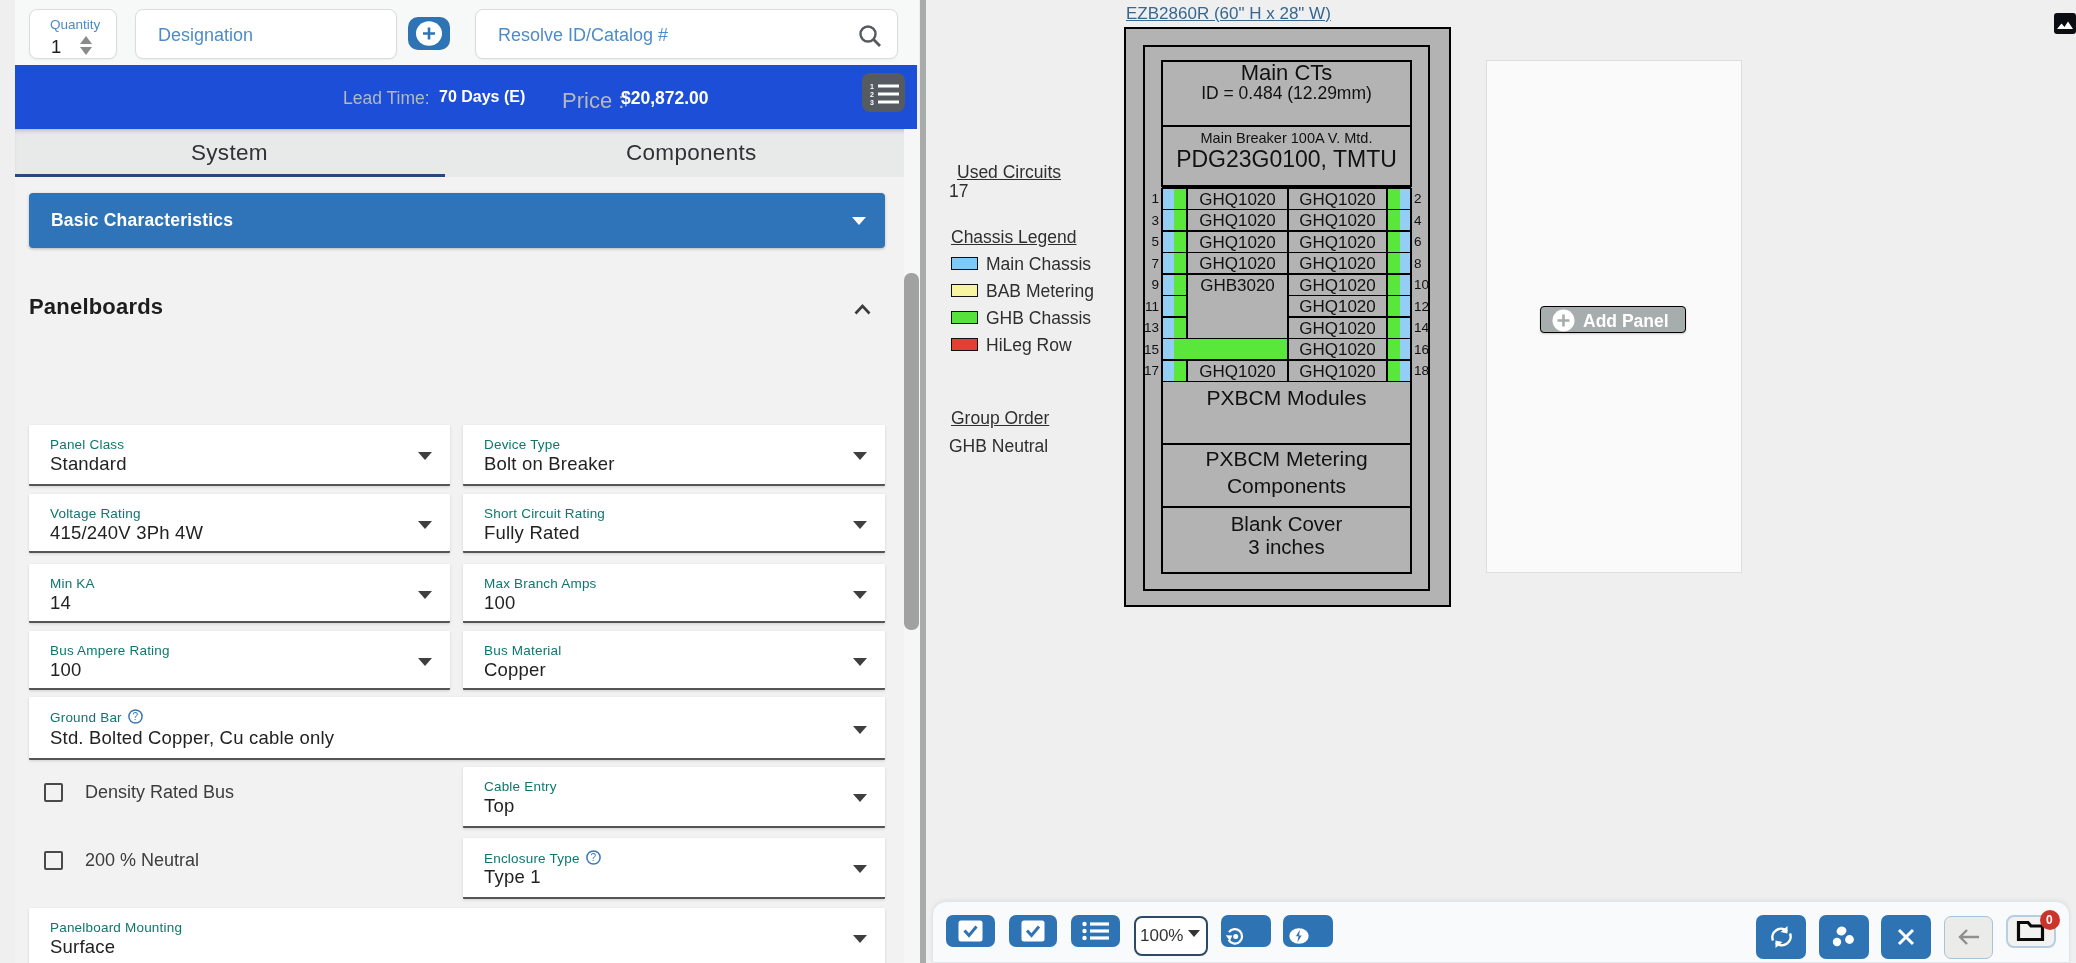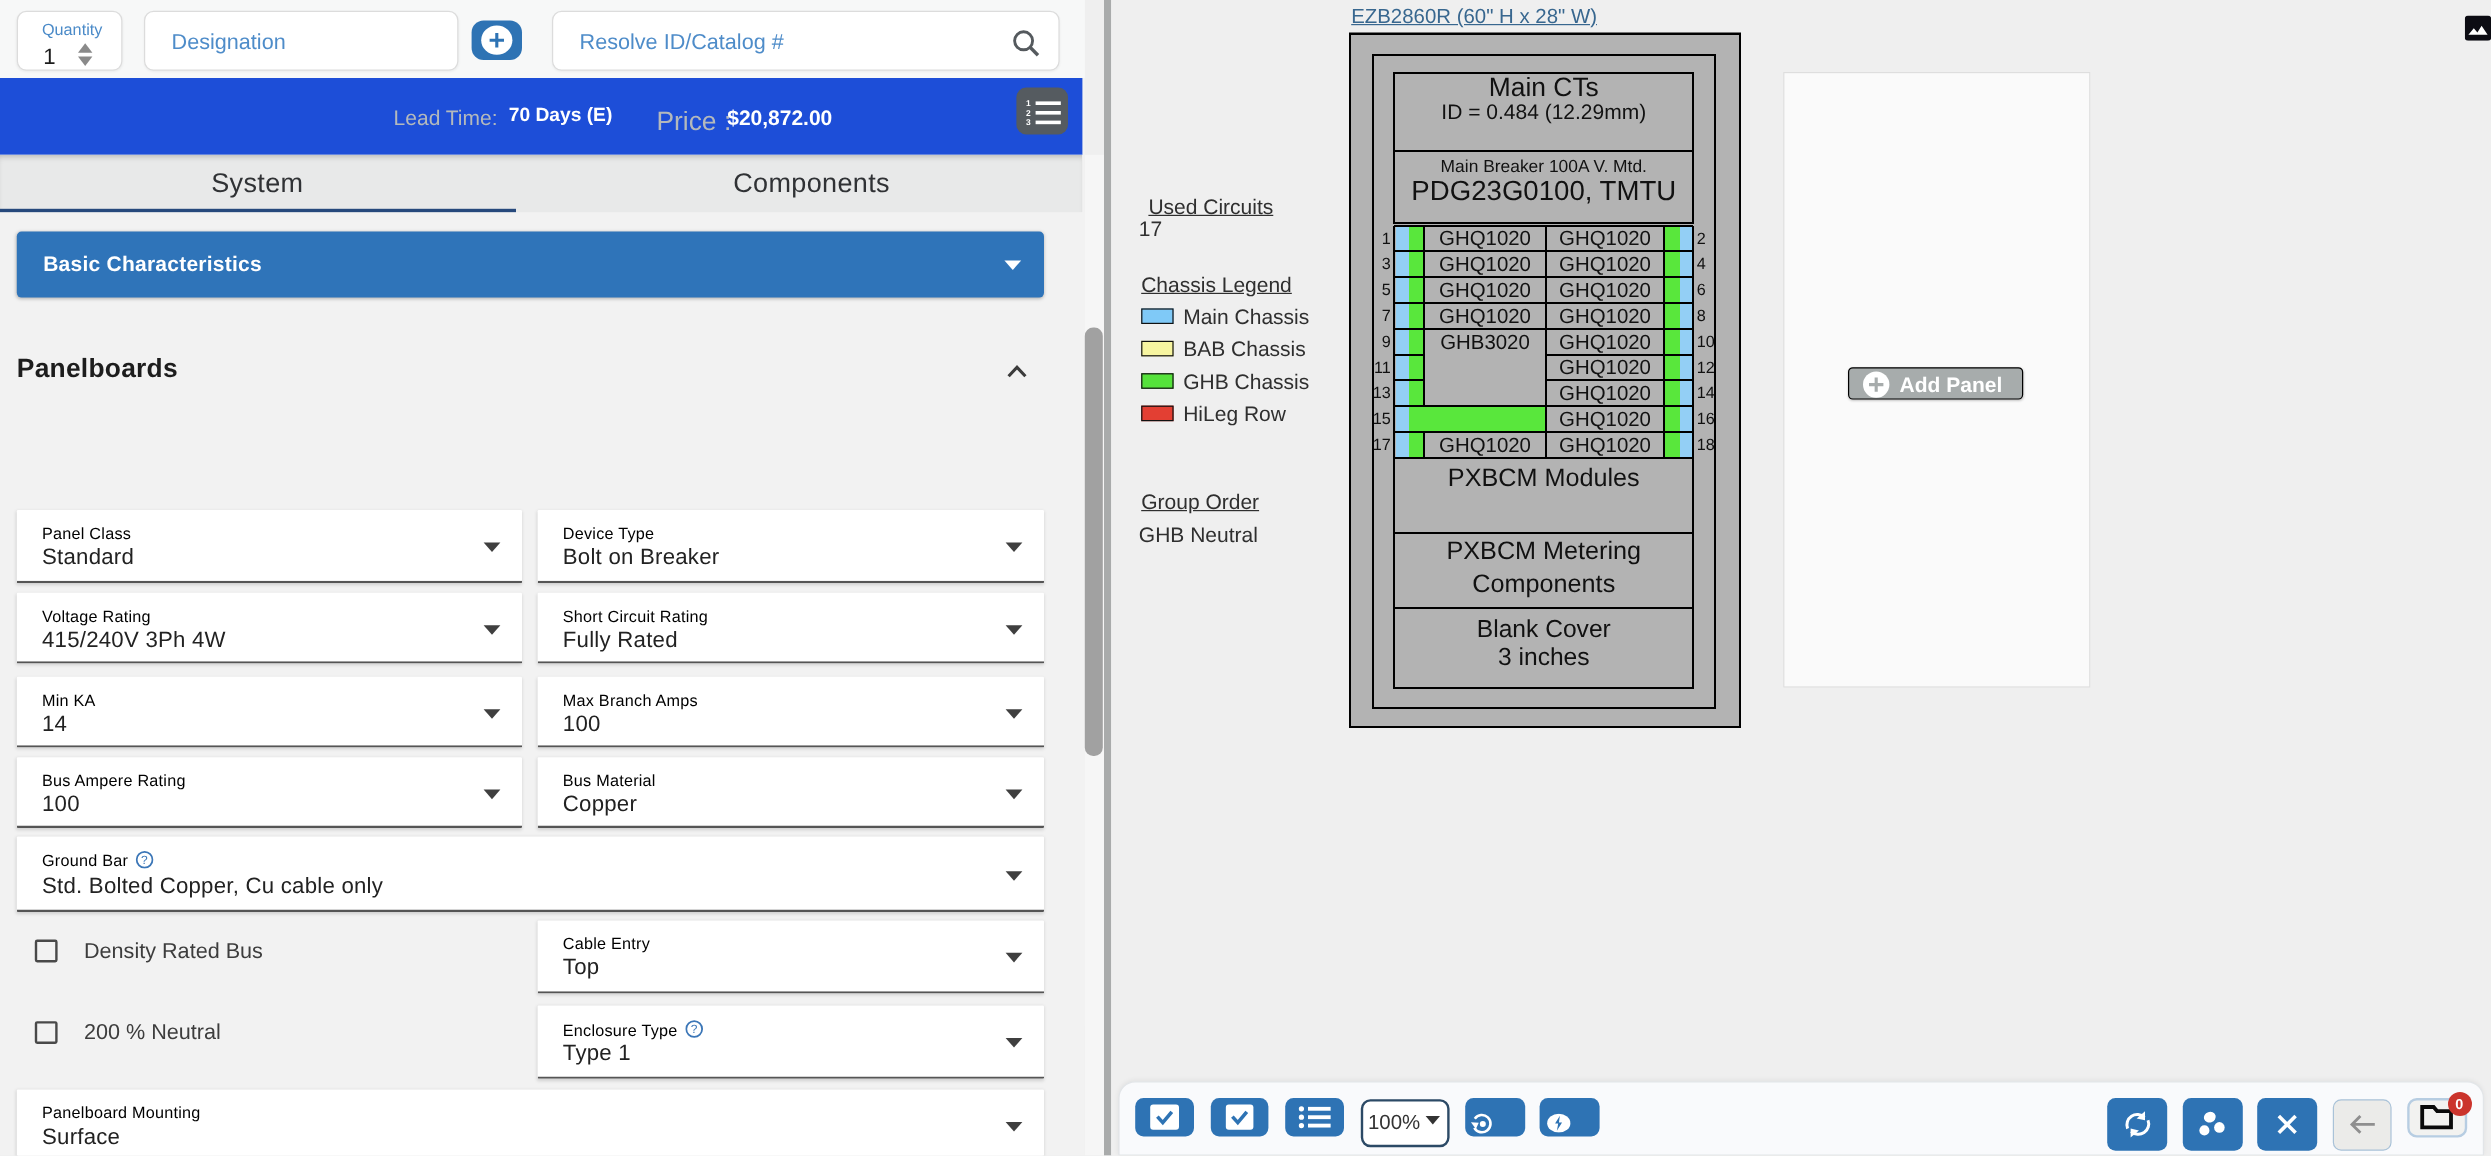--- a/index.html
+++ b/index.html
@@ -1,30 +1,30 @@
 <!DOCTYPE html>
 <html><head>
 <meta charset="utf-8">
 <style>
 *{margin:0;padding:0;box-sizing:border-box}
 html,body{width:2076px;height:963px;overflow:hidden;font-family:"Liberation Sans",sans-serif;background:#efefef}
 #page{position:relative;width:2076px;height:963px;overflow:hidden}
 .abs{position:absolute}
 
-#leftpanel{position:absolute;left:0;top:0;width:904px;height:855px;background:#f2f2f2}
+#leftpanel{position:absolute;left:15px;top:0;width:904px;height:855px;background:#f2f2f2}
 #topbar{position:absolute;left:0;top:0;width:904px;height:65px;background:#f7f8f8}
 .inbox{position:absolute;background:#fff;border:1px solid #dcdcdc;border-radius:8px;box-shadow:0 1px 2px rgba(0,0,0,.05)}
 .bluetext{color:#4e8cc9}
 #darkbar{position:absolute;left:0;top:65px;width:902px;height:64px;background:#1d4ed8}
 #tabbar{position:absolute;left:0;top:129px;width:902px;height:48px;background:#e8e9e9;box-shadow:inset 0 4px 5px -3px rgba(0,0,0,.25)}
 .tabtxt{position:absolute;top:11px;font-size:22.5px;color:#303235;letter-spacing:.3px}
 #tabline{position:absolute;left:0;top:174px;width:430px;height:3px;background:#27497c}
 #content{position:absolute;left:0;top:177px;width:904px;height:786px;background:#f2f2f2}
 .card{position:absolute;background:#fff;border-bottom:2px solid #555;box-shadow:0 1px 3px rgba(0,0,0,.14);border-radius:1px}
-.card .lbl{position:absolute;left:21px;top:11.5px;font-size:13.5px;color:#000000;letter-spacing:.2px}
+.card .lbl{position:absolute;left:21px;top:11.5px;font-size:13.5px;color:#0f766e;letter-spacing:.2px}
 .card .val{position:absolute;left:21px;top:28px;font-size:18.5px;color:#222;letter-spacing:.2px}
 .caret{position:absolute;width:0;height:0;border-left:7px solid transparent;border-right:7px solid transparent;border-top:8px solid #3f3f3f}
 .gcaret{border-top-color:#9a9a9a}
 .cb{position:absolute;width:19px;height:19px;border:2px solid #494949;border-radius:2px;background:#f2f2f2}
 .cblbl{position:absolute;font-size:18px;color:#3d3d3d}
 .qicon{display:inline-block;vertical-align:-2px;margin-left:6px}
 
 #scrolltrack{position:absolute;left:904px;top:129px;width:16px;height:834px;background:#f6f6f6}
 #scrollthumb{position:absolute;left:904px;top:273px;width:15px;height:357px;background:#a1a1a1;border-radius:7px}
 #divider{position:absolute;left:920px;top:0px;width:6px;height:963px;background:#a9abab}
@@ -189,21 +189,21 @@
 <div id="rightpane"></div>
 
 <div class="abs" style="left:1126px;top:4px;font-size:17px;color:#38678f;text-decoration:underline">EZB2860R (60" H x 28" W)</div>
 
 <div class="rl rlu" style="left:957px;top:162px">Used Circuits</div>
 <div class="rl" style="left:949px;top:181px">17</div>
 <div class="rl rlu" style="left:951px;top:227px">Chassis Legend</div>
 <div class="sw" style="left:951px;top:257px;background:#7fc9f7"></div>
 <div class="rl" style="left:986px;top:254px">Main Chassis</div>
 <div class="sw" style="left:951px;top:284px;background:#f7f5a0"></div>
-<div class="rl" style="left:986px;top:281px">BAB Chassis</div>
+<div class="rl" style="left:986px;top:281px">BAB Metering</div>
 <div class="sw" style="left:951px;top:311px;background:#55e23b"></div>
 <div class="rl" style="left:986px;top:308px">GHB Chassis</div>
 <div class="sw" style="left:951px;top:338px;background:#e33f33"></div>
 <div class="rl" style="left:986px;top:335px">HiLeg Row</div>
 <div class="rl rlu" style="left:951px;top:408px">Group Order</div>
 <div class="rl" style="left:949px;top:436px">GHB Neutral</div>
 
 <svg class="abs" style="left:1124px;top:27px" width="328" height="581" viewBox="0 0 328 581" shape-rendering="crispEdges">
 <rect x="1" y="1" width="325" height="578" fill="#b3b3b3" stroke="#000" stroke-width="2"></rect>
 <rect x="20" y="19" width="285" height="544" fill="none" stroke="#000" stroke-width="2"></rect>

